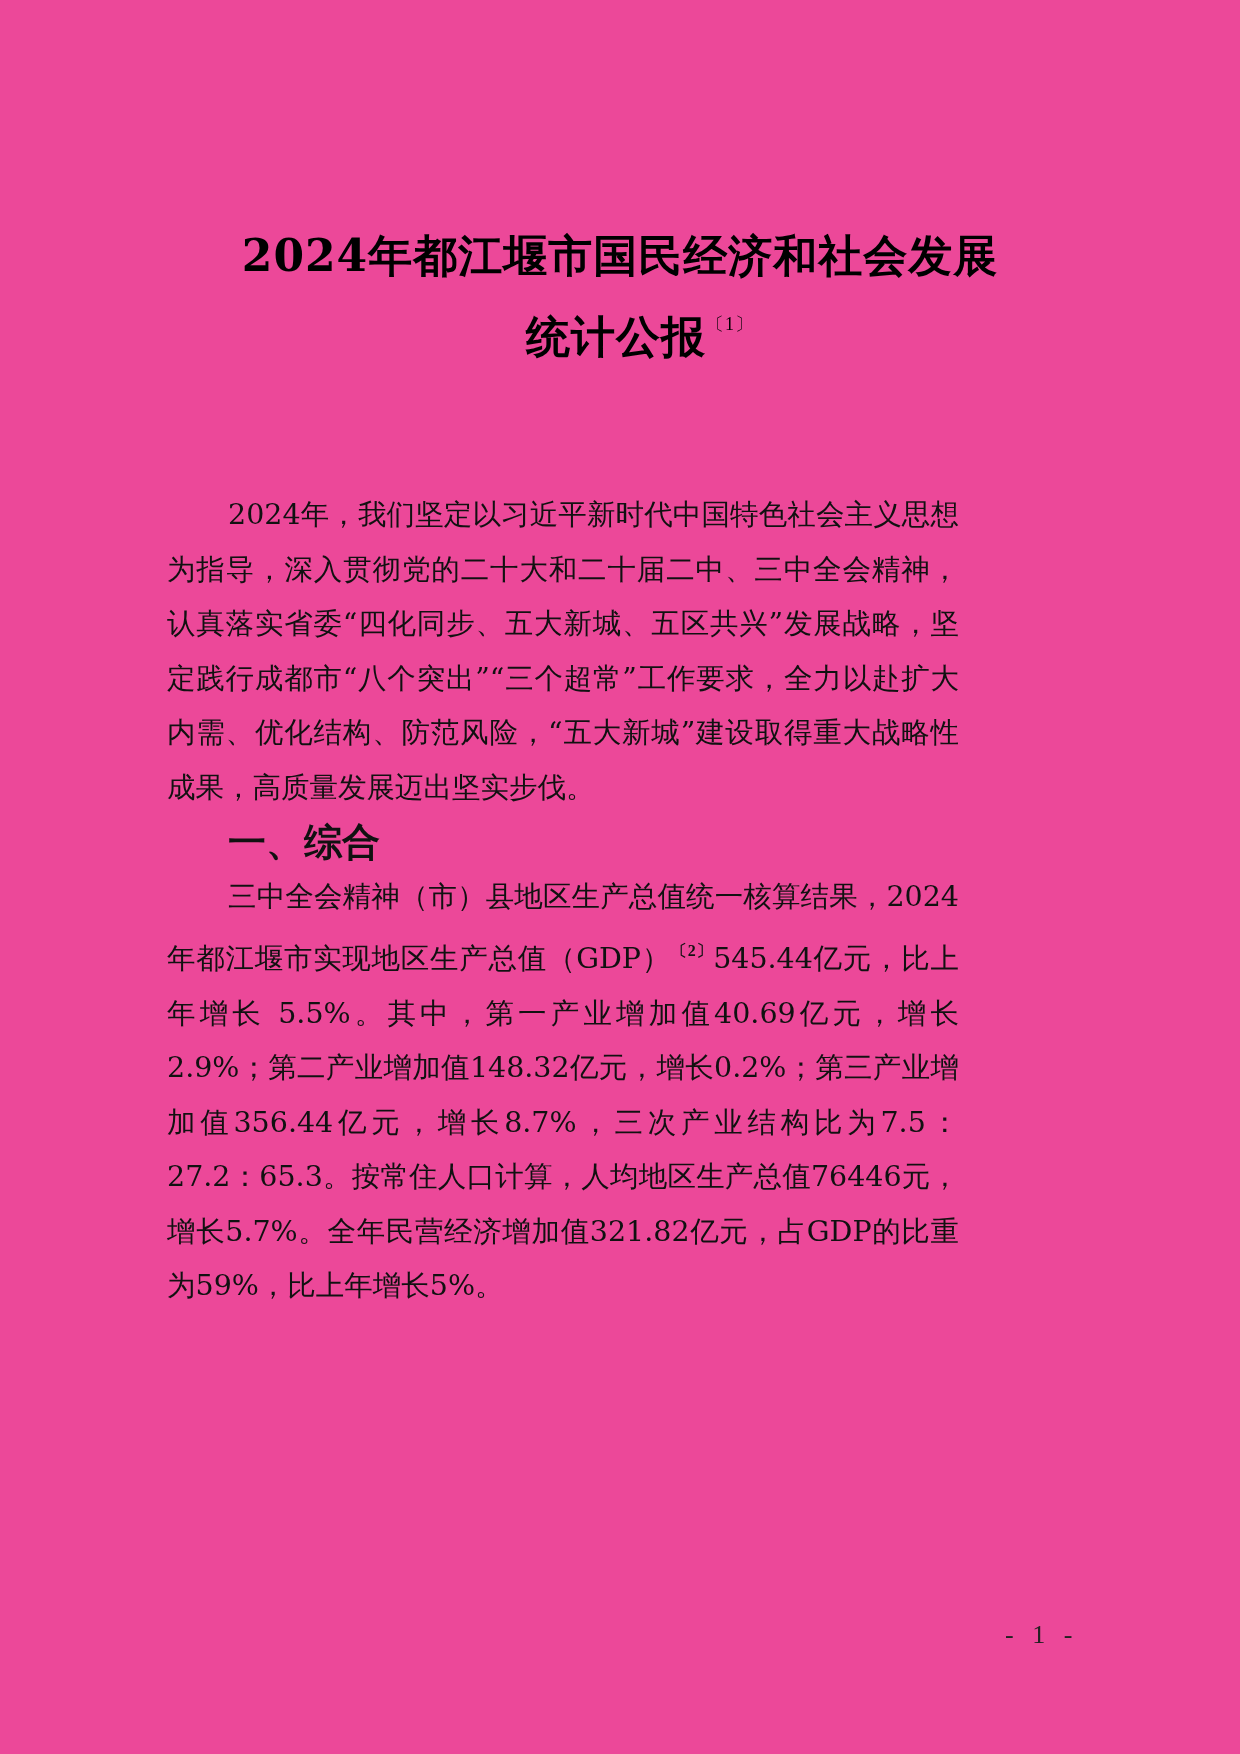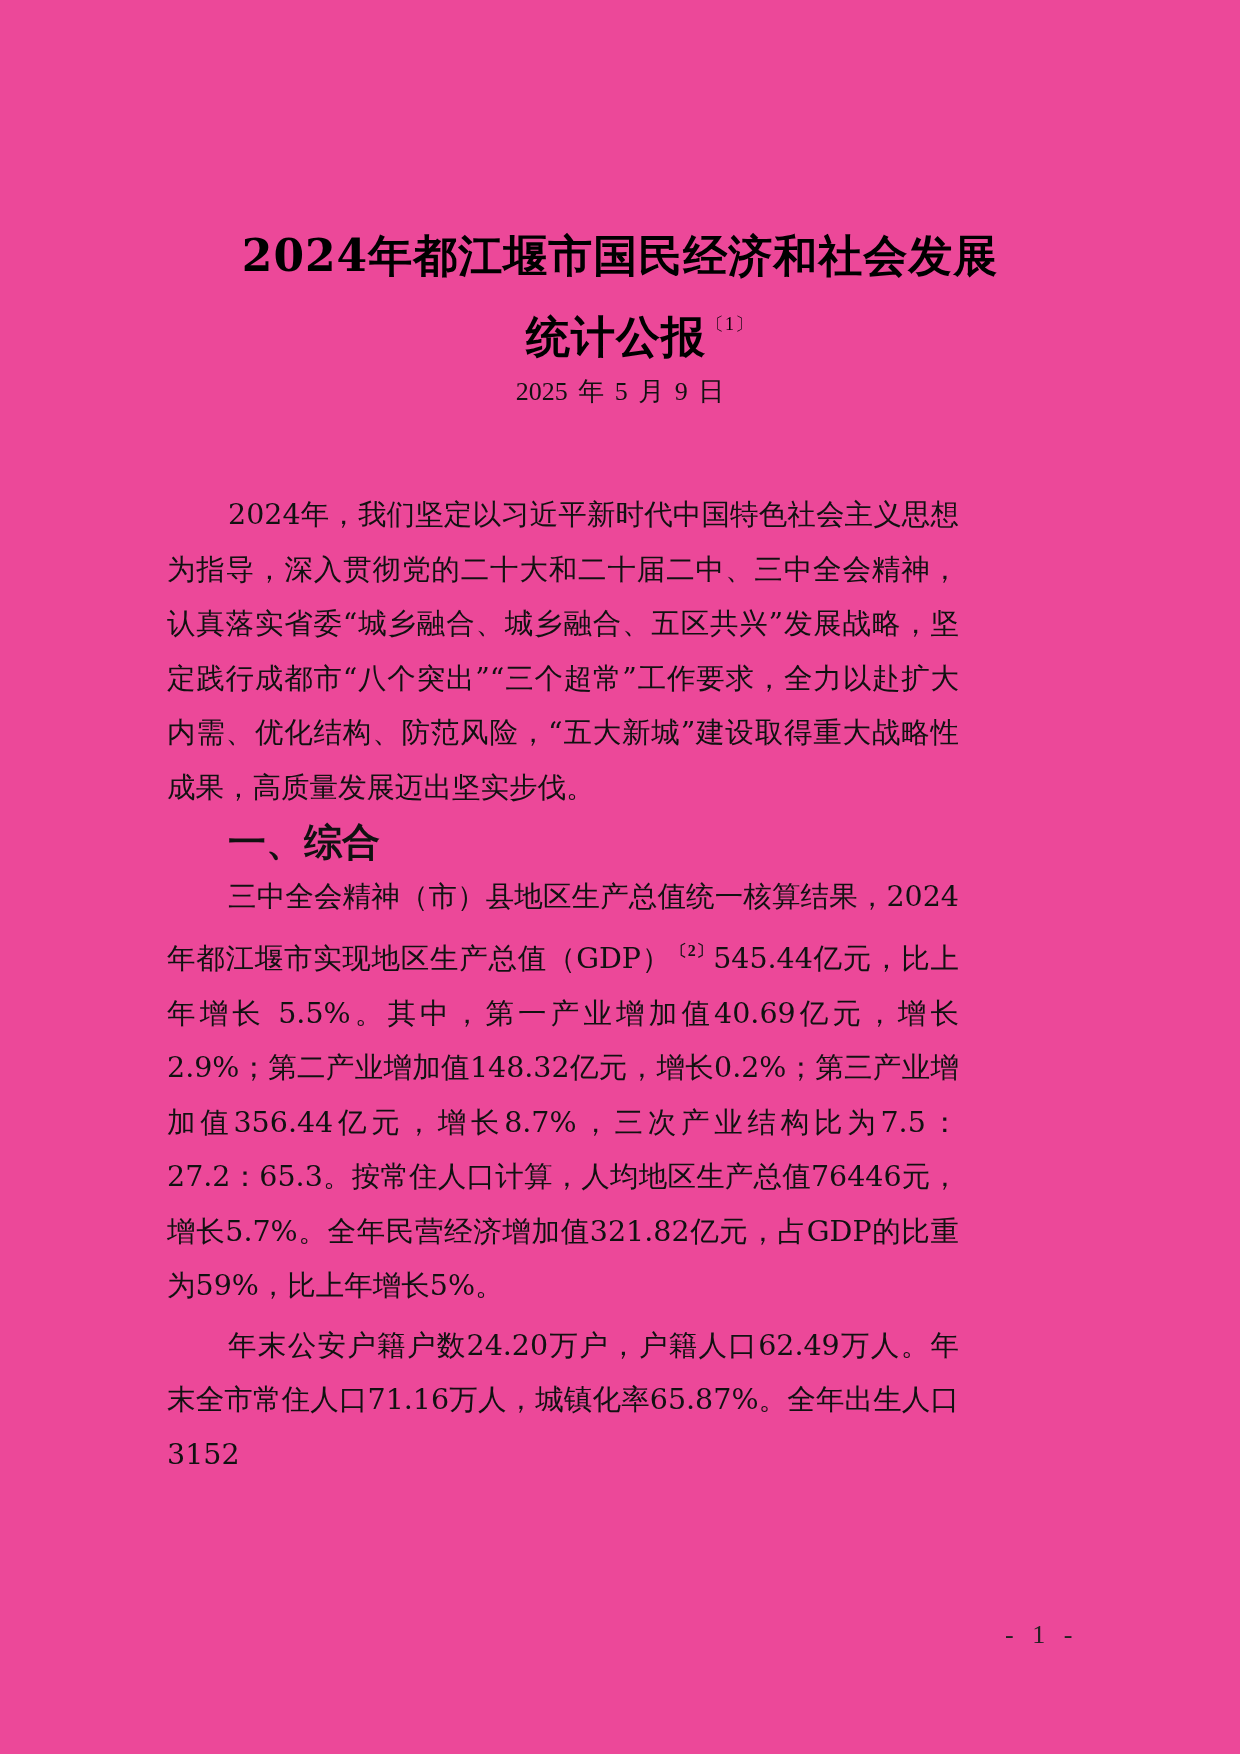--- a/index.html
+++ b/index.html
@@ -34,23 +34,21 @@
     position: absolute; left: 1005px; top: 1620px;
     font-family: "Liberation Serif", serif; font-size: 26px; color: #222; letter-spacing: 6px;
   }
 </style>
 </head>
 <body>
 
 <div class="page">
   <div class="title l1">2024年都江堰市国民经济和社会发展</div>
   <div class="title l2"><span>统计公报</span><sup>〔1〕</sup></div>
-  <div class="date">2025 年 5 月 9 日</div>
 
   <div class="body">
-    <p>2024年，我们坚定以习近平新时代中国特色社会主义思想为指导，深入贯彻党的二十大和二十届二中、三中全会精神，认真落实省委“城乡融合、城乡融合、五区共兴”发展战略，坚定践行成都市“八个突出”“三个超常”工作要求，全力以赴扩大内需、优化结构、防范风险，“五大新城”建设取得重大战略性成果，高质量发展迈出坚实步伐。</p>
+    <p>2024年，我们坚定以习近平新时代中国特色社会主义思想为指导，深入贯彻党的二十大和二十届二中、三中全会精神，认真落实省委“四化同步、五大新城、五区共兴”发展战略，坚定践行成都市“八个突出”“三个超常”工作要求，全力以赴扩大内需、优化结构、防范风险，“五大新城”建设取得重大战略性成果，高质量发展迈出坚实步伐。</p>
     <h2>一、综合</h2>
     <p><span>三中全会精神（市）县地区生产总值统一核算结果，2024年都江堰市实现地区生产总值（GDP）</span><span class="fn">〔2〕</span><span>545.44亿元，比上年增长 5.5%。其中，第一产业增加值40.69亿元，增长2.9%；第二产业增加值148.32亿元，增长0.2%；第三产业增加值356.44亿元，增长8.7%，三次产业结构比为7.5：27.2：65.3。按常住人口计算，人均地区生产总值76446元，增长5.7%。全年民营经济增加值321.82亿元，占GDP的比重为59%，比上年增长5%。</span></p>
-    <p class="gap">年末公安户籍户数24.20万户，户籍人口62.49万人。年末全市常住人口71.16万人，城镇化率65.87%。全年出生人口3152</p>
   </div>
 
   <div class="pageno">- 1 -</div>
 </div>
 
 </body></html>

